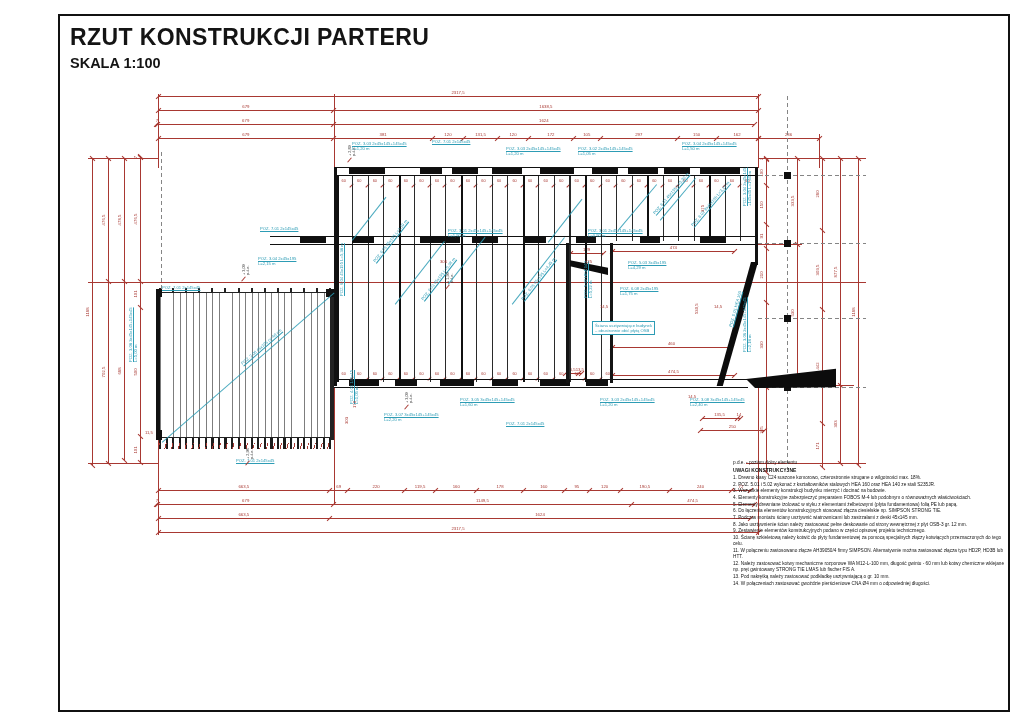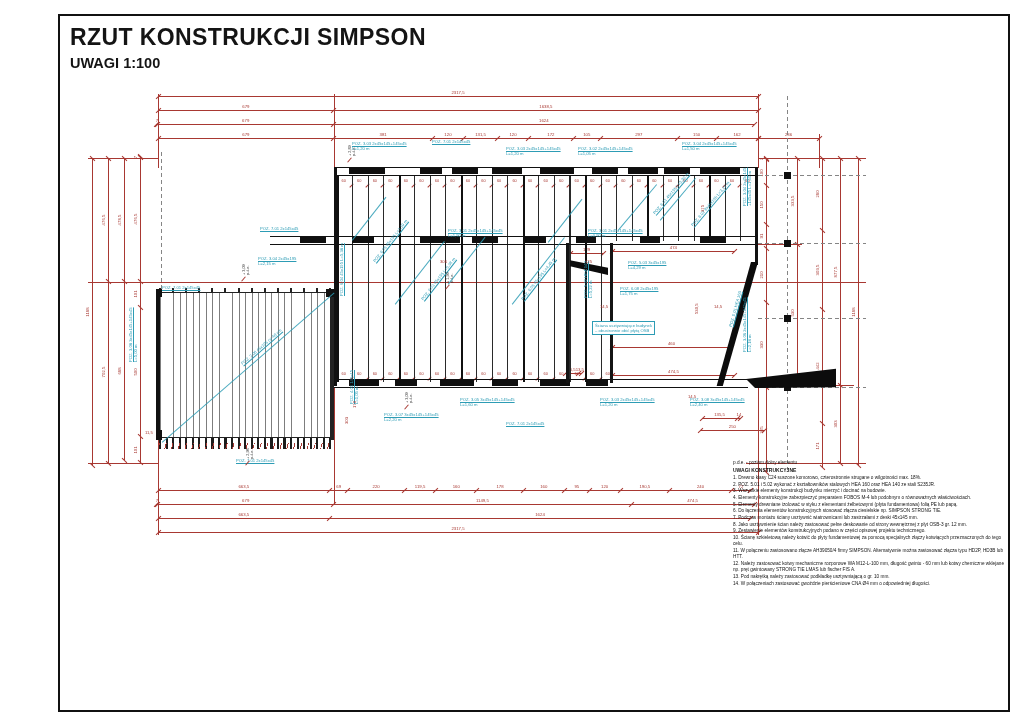--- a/index.html
+++ b/index.html
@@ -12,22 +12,22 @@
   #plan{left:0;top:0;width:1024px;height:724px;}
   #notes{left:733px;top:460px;width:274px;font-size:4.7px;line-height:1.32;}
   #notes .pde{margin-bottom:1px;}
   #notes .nh{font-weight:700;font-size:5px;margin-bottom:1px;}
   #notes .ni{margin-bottom:.5px;}
 </style>
 </head>
 <body>
 
 <div id="frame" class="abs"></div>
-<div id="title-main" class="abs">RZUT KONSTRUKCJI SIMPSON</div>
-<div id="title-scale" class="abs">UWAGI 1:100</div>
+<div id="title-main" class="abs">RZUT KONSTRUKCJI PARTERU</div>
+<div id="title-scale" class="abs">SKALA 1:100</div>
 
 <div id="plan" class="abs">
     <div style="position: absolute; left: 158px; top: 94px; width: 0.6px; height: 74px; background: rgb(168, 56, 50);"></div>
     <div style="position: absolute; left: 334px; top: 94px; width: 0.6px; height: 73px; background: rgb(168, 56, 50);"></div>
     <div style="position: absolute; left: 758px; top: 94px; width: 0.6px; height: 74px; background: rgb(168, 56, 50);"></div>
     <div style="position: absolute; left: 819px; top: 134px; width: 0.6px; height: 34px; background: rgb(168, 56, 50);"></div>
     <div style="position: absolute; left: 158px; top: 385px; width: 0.6px; height: 150px; background: rgb(168, 56, 50);"></div>
     <div style="position: absolute; left: 334px; top: 387px; width: 0.6px; height: 118px; background: rgb(168, 56, 50);"></div>
     <div style="position: absolute; left: 758px; top: 387px; width: 0.6px; height: 148px; background: rgb(168, 56, 50);"></div>
     <div style="position: absolute; left: 88px; top: 158px; width: 70px; height: 0.6px; background: rgb(168, 56, 50);"></div>

